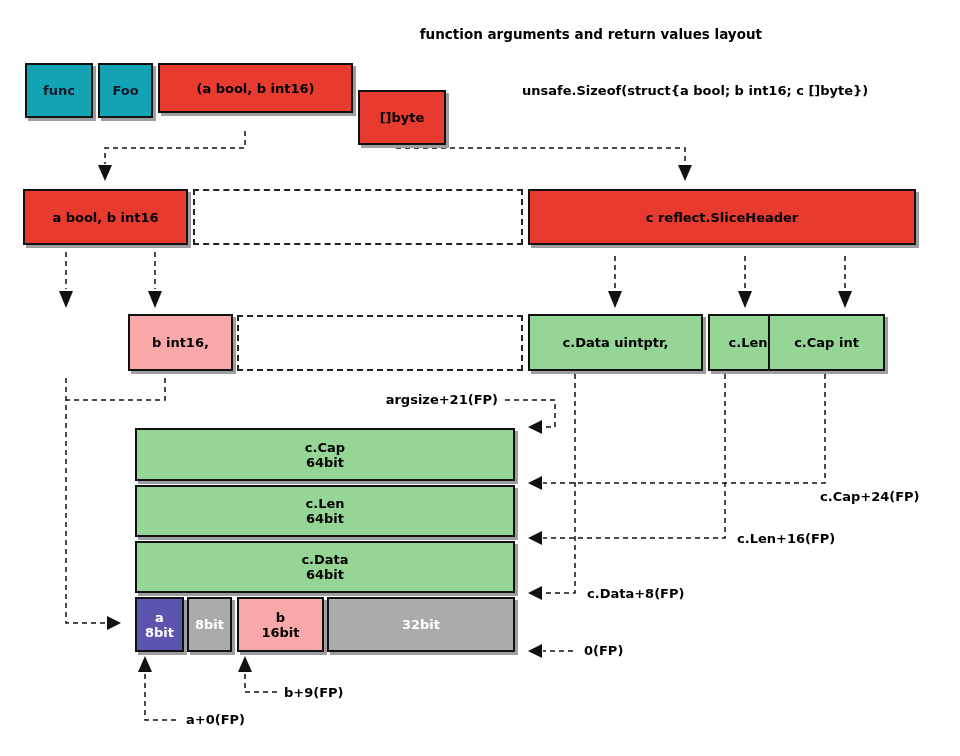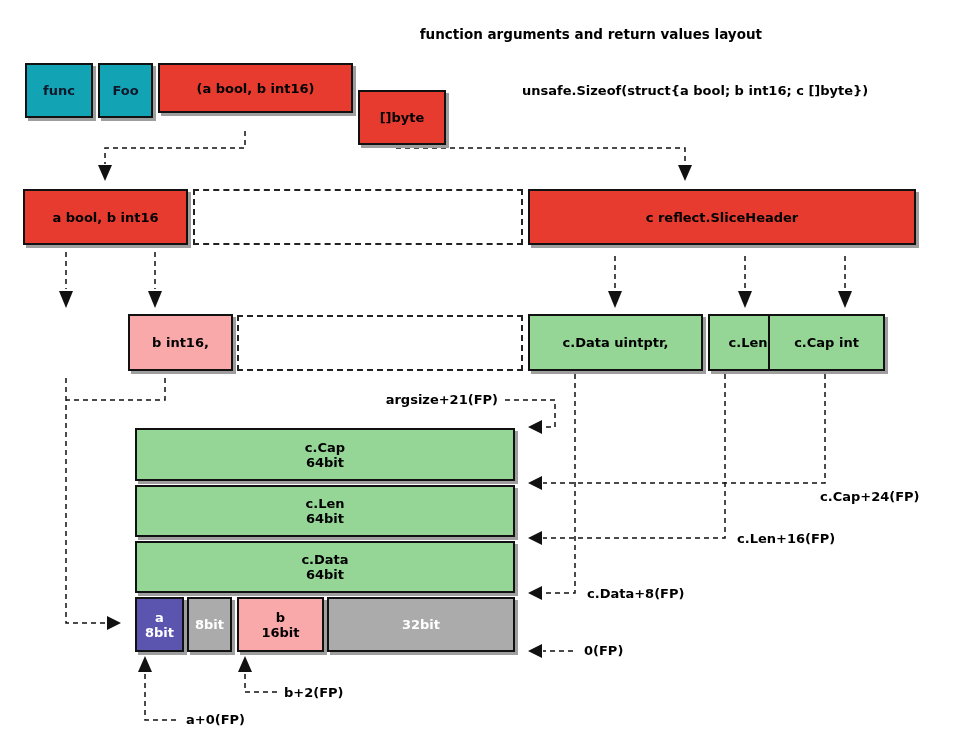--- a/index.html
+++ b/index.html
@@ -110,21 +110,21 @@
   </div>
   <div class="box gray" style="left:327px;top:597px;width:188px;height:55px;">
       <span>32bit</span>
     </div>
 
   <div id="lbl-argsize" class="lbl">argsize+21(FP)</div>
   <div id="lbl-ccap" class="lbl">c.Cap+24(FP)</div>
   <div id="lbl-clen" class="lbl">c.Len+16(FP)</div>
   <div id="lbl-cdata" class="lbl">c.Data+8(FP)</div>
   <div id="lbl-zero" class="lbl">0(FP)</div>
-  <div id="lbl-b" class="lbl">b+2(FP)</div>
+  <div id="lbl-b" class="lbl">b+9(FP)</div>
   <div id="lbl-a" class="lbl">a+0(FP)</div>
 
   <svg class="wires" width="960" height="756" viewBox="0 0 960 756">
 
     <path d="M245 131 V148 H105 V164"></path>
     <polygon points="105,181 98,165 112,165"></polygon>
 
     <path d="M395 131 V148 H685 V164"></path>
     <polygon points="685,181 678,165 692,165"></polygon>
 

